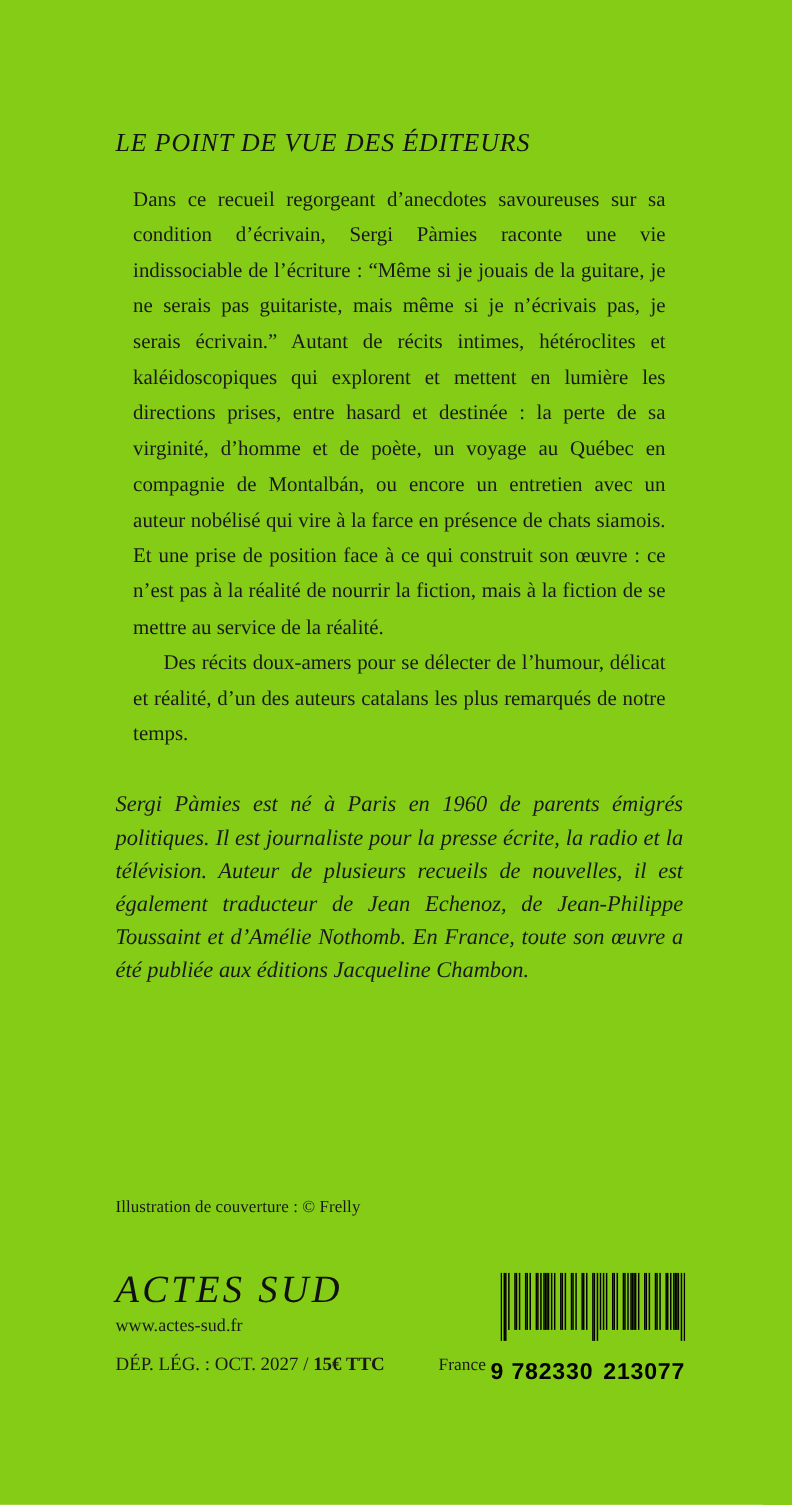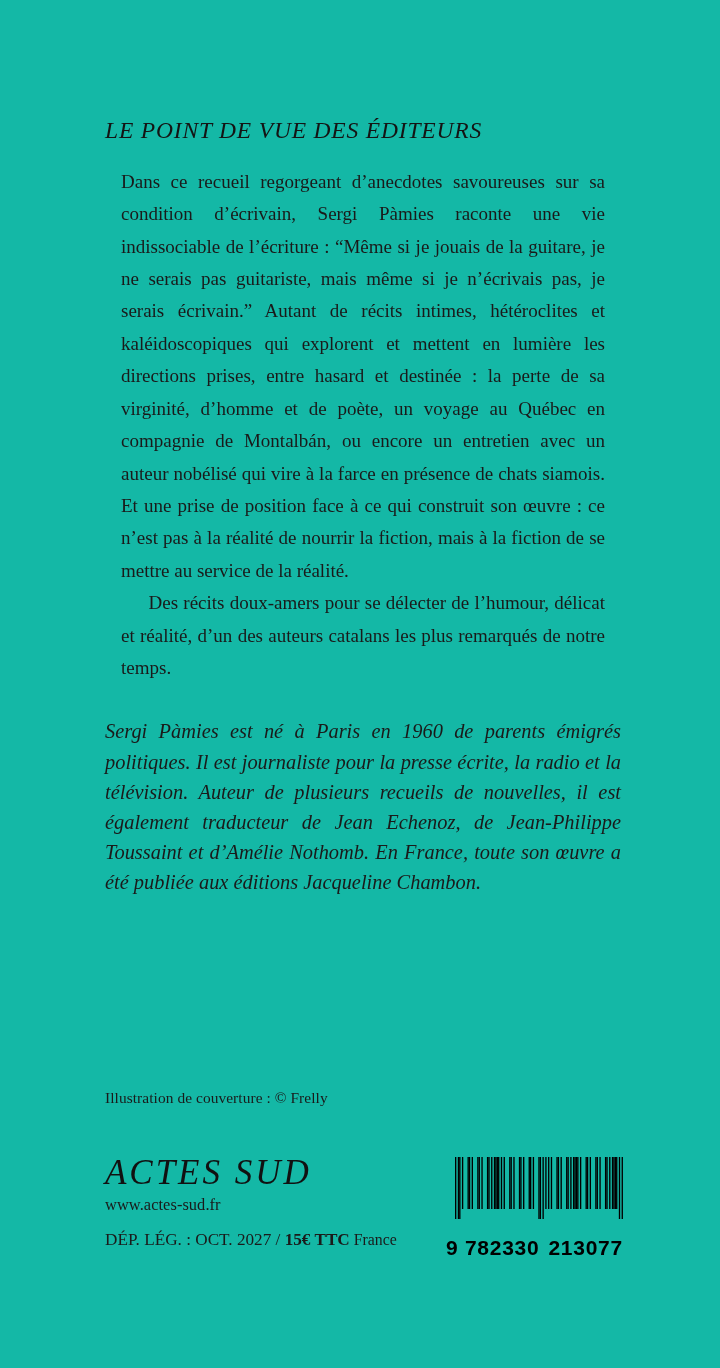--- a/index.html
+++ b/index.html
@@ -15,21 +15,21 @@
     font-family: "Liberation Serif", "DejaVu Serif", serif;
     color: #1a1a1a;
     -webkit-font-smoothing: antialiased;
   }
 
   .page {
     position: absolute;
     left: 0; top: 0;
     width: 720px;
     height: 1368px;
-    background: #14b8a6;
+    background: #84cc16;
   }
 
   .content {
     position: absolute;
     left: 105px;
     top: 118px;
     width: 516px;
   }
 
   
@@ -123,20 +123,21 @@
     font-size: 17.2px;
     line-height: 1.2;
     color: #1a1a1a;
     white-space: nowrap;
   }
   .legal-line .price {
     font-weight: bold;
   }
   .legal-line .country {
     font-size: 15.8px;
+    margin-left: 45px;
   }
 
   
   .barcode-block {
     position: absolute;
     left: 446px;
     top: 2px;
     width: 180px;
   }
   .barcode-bars {

